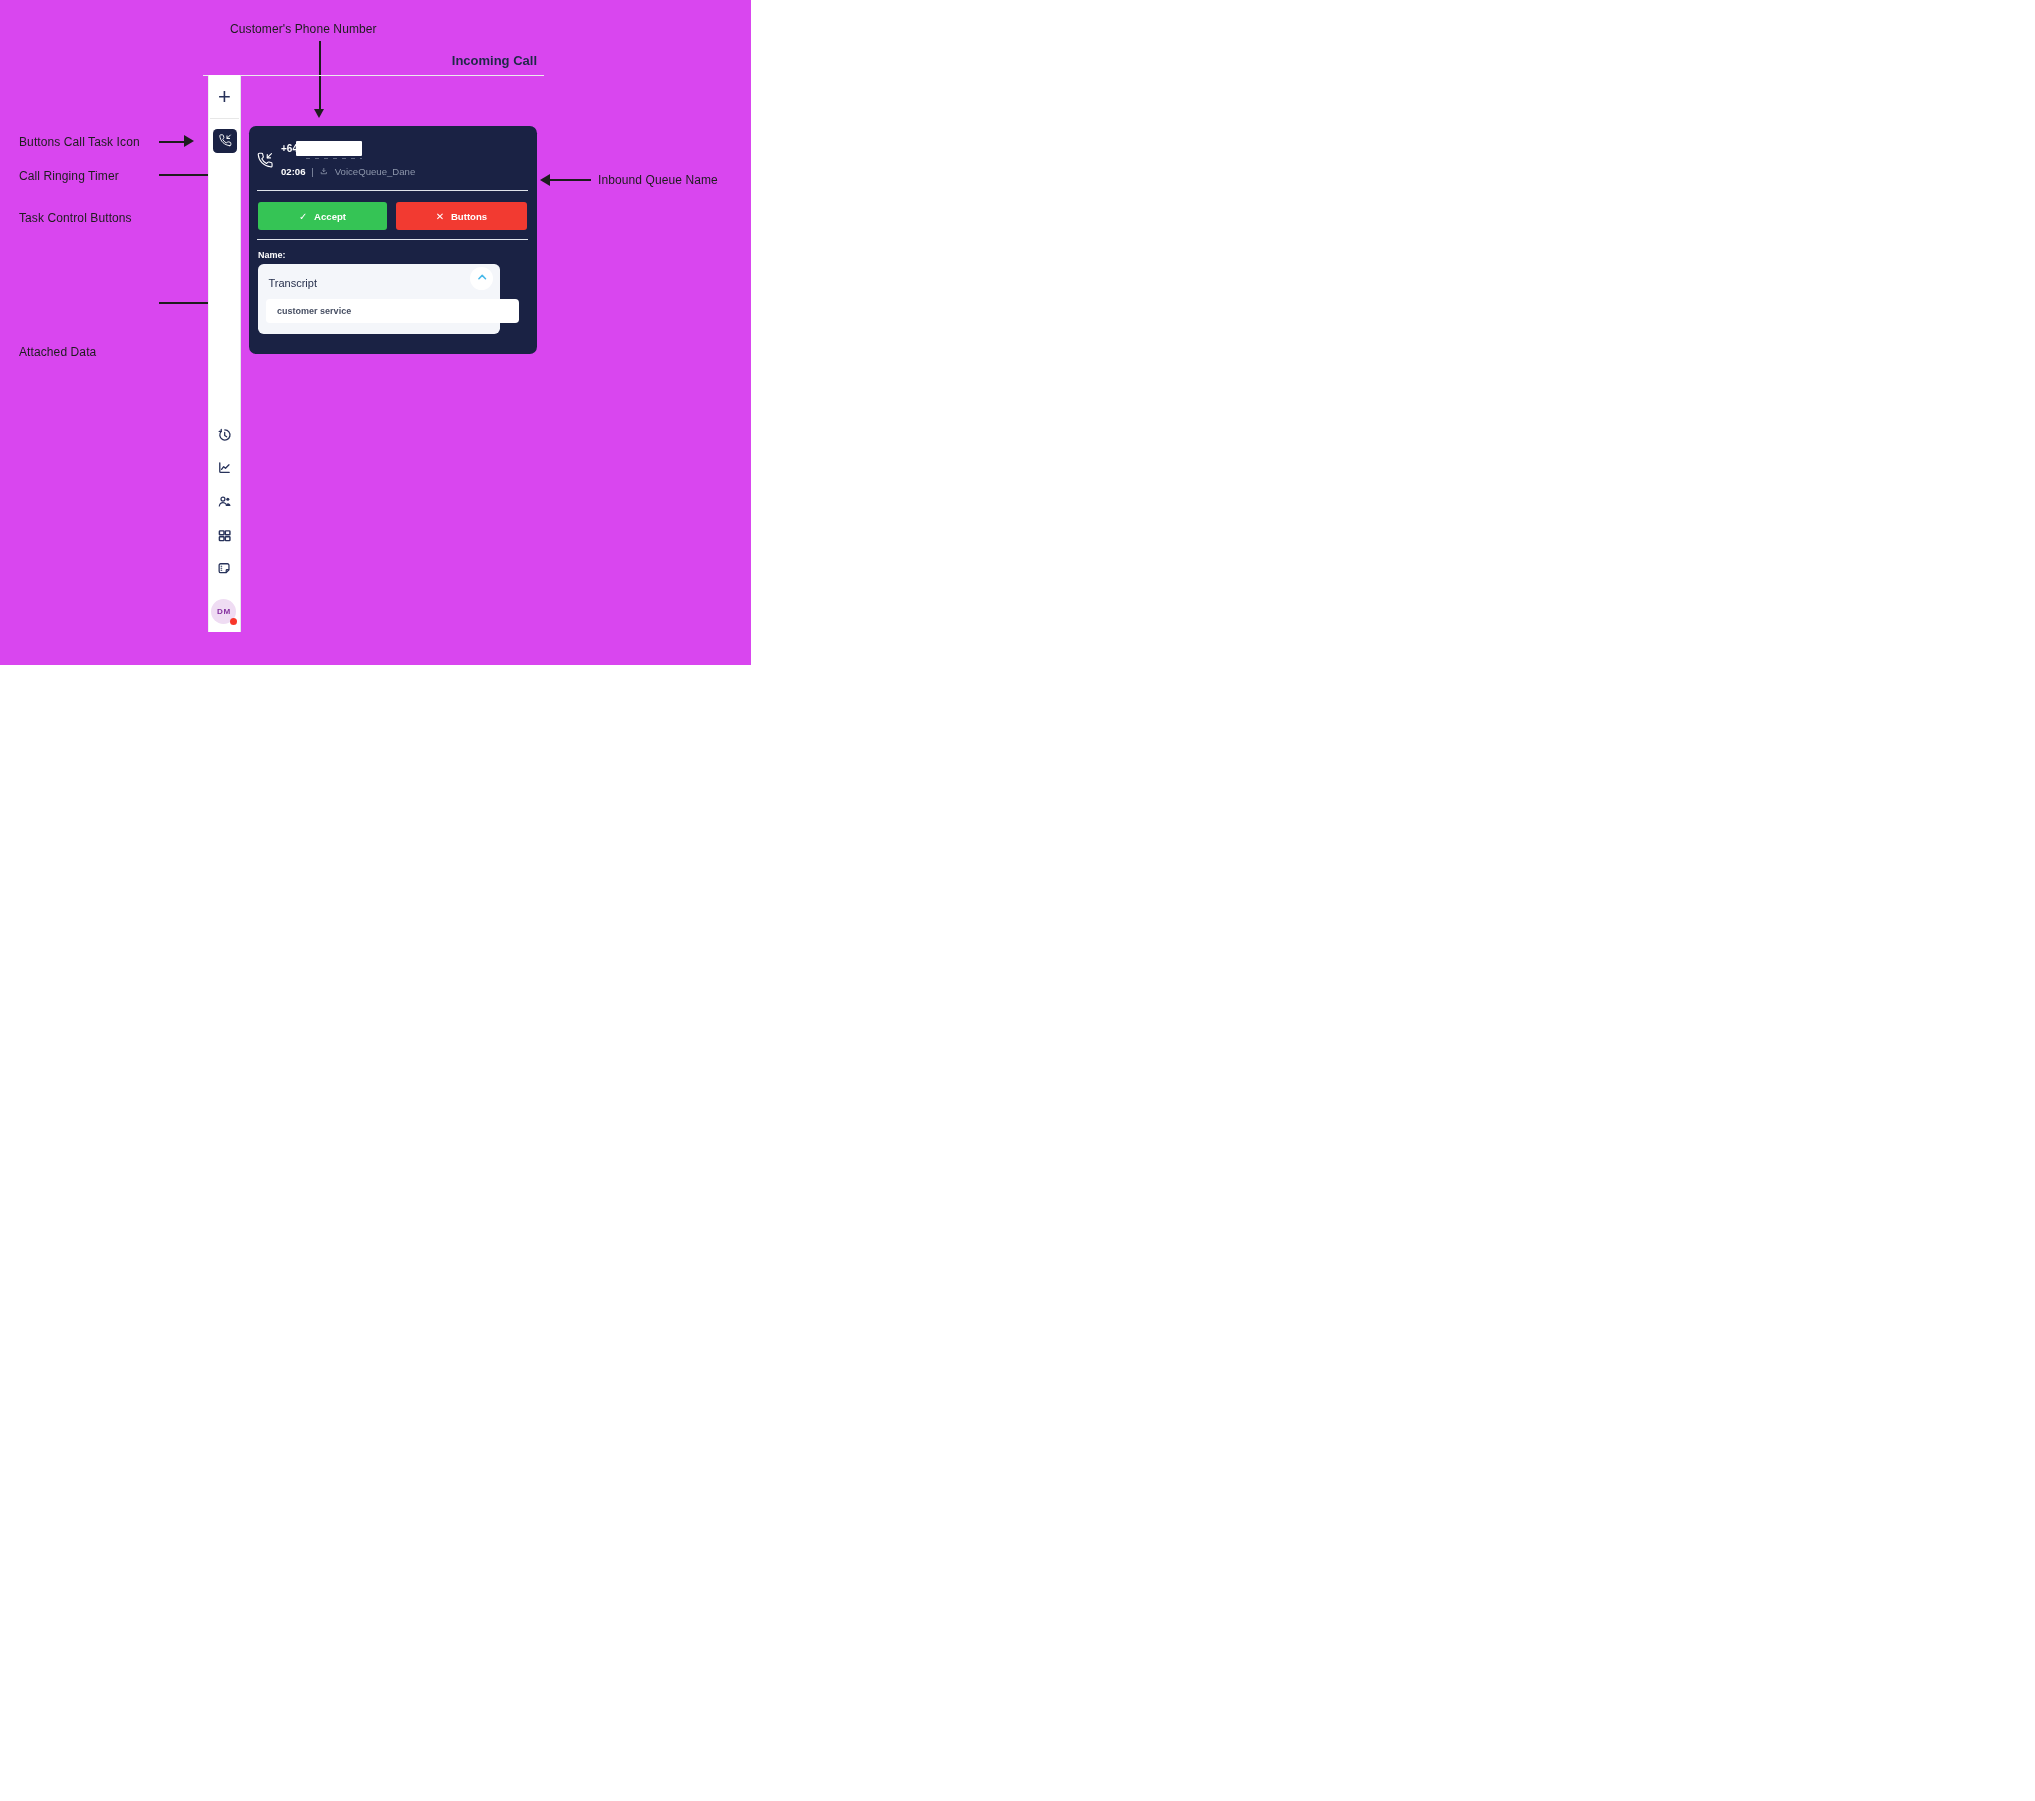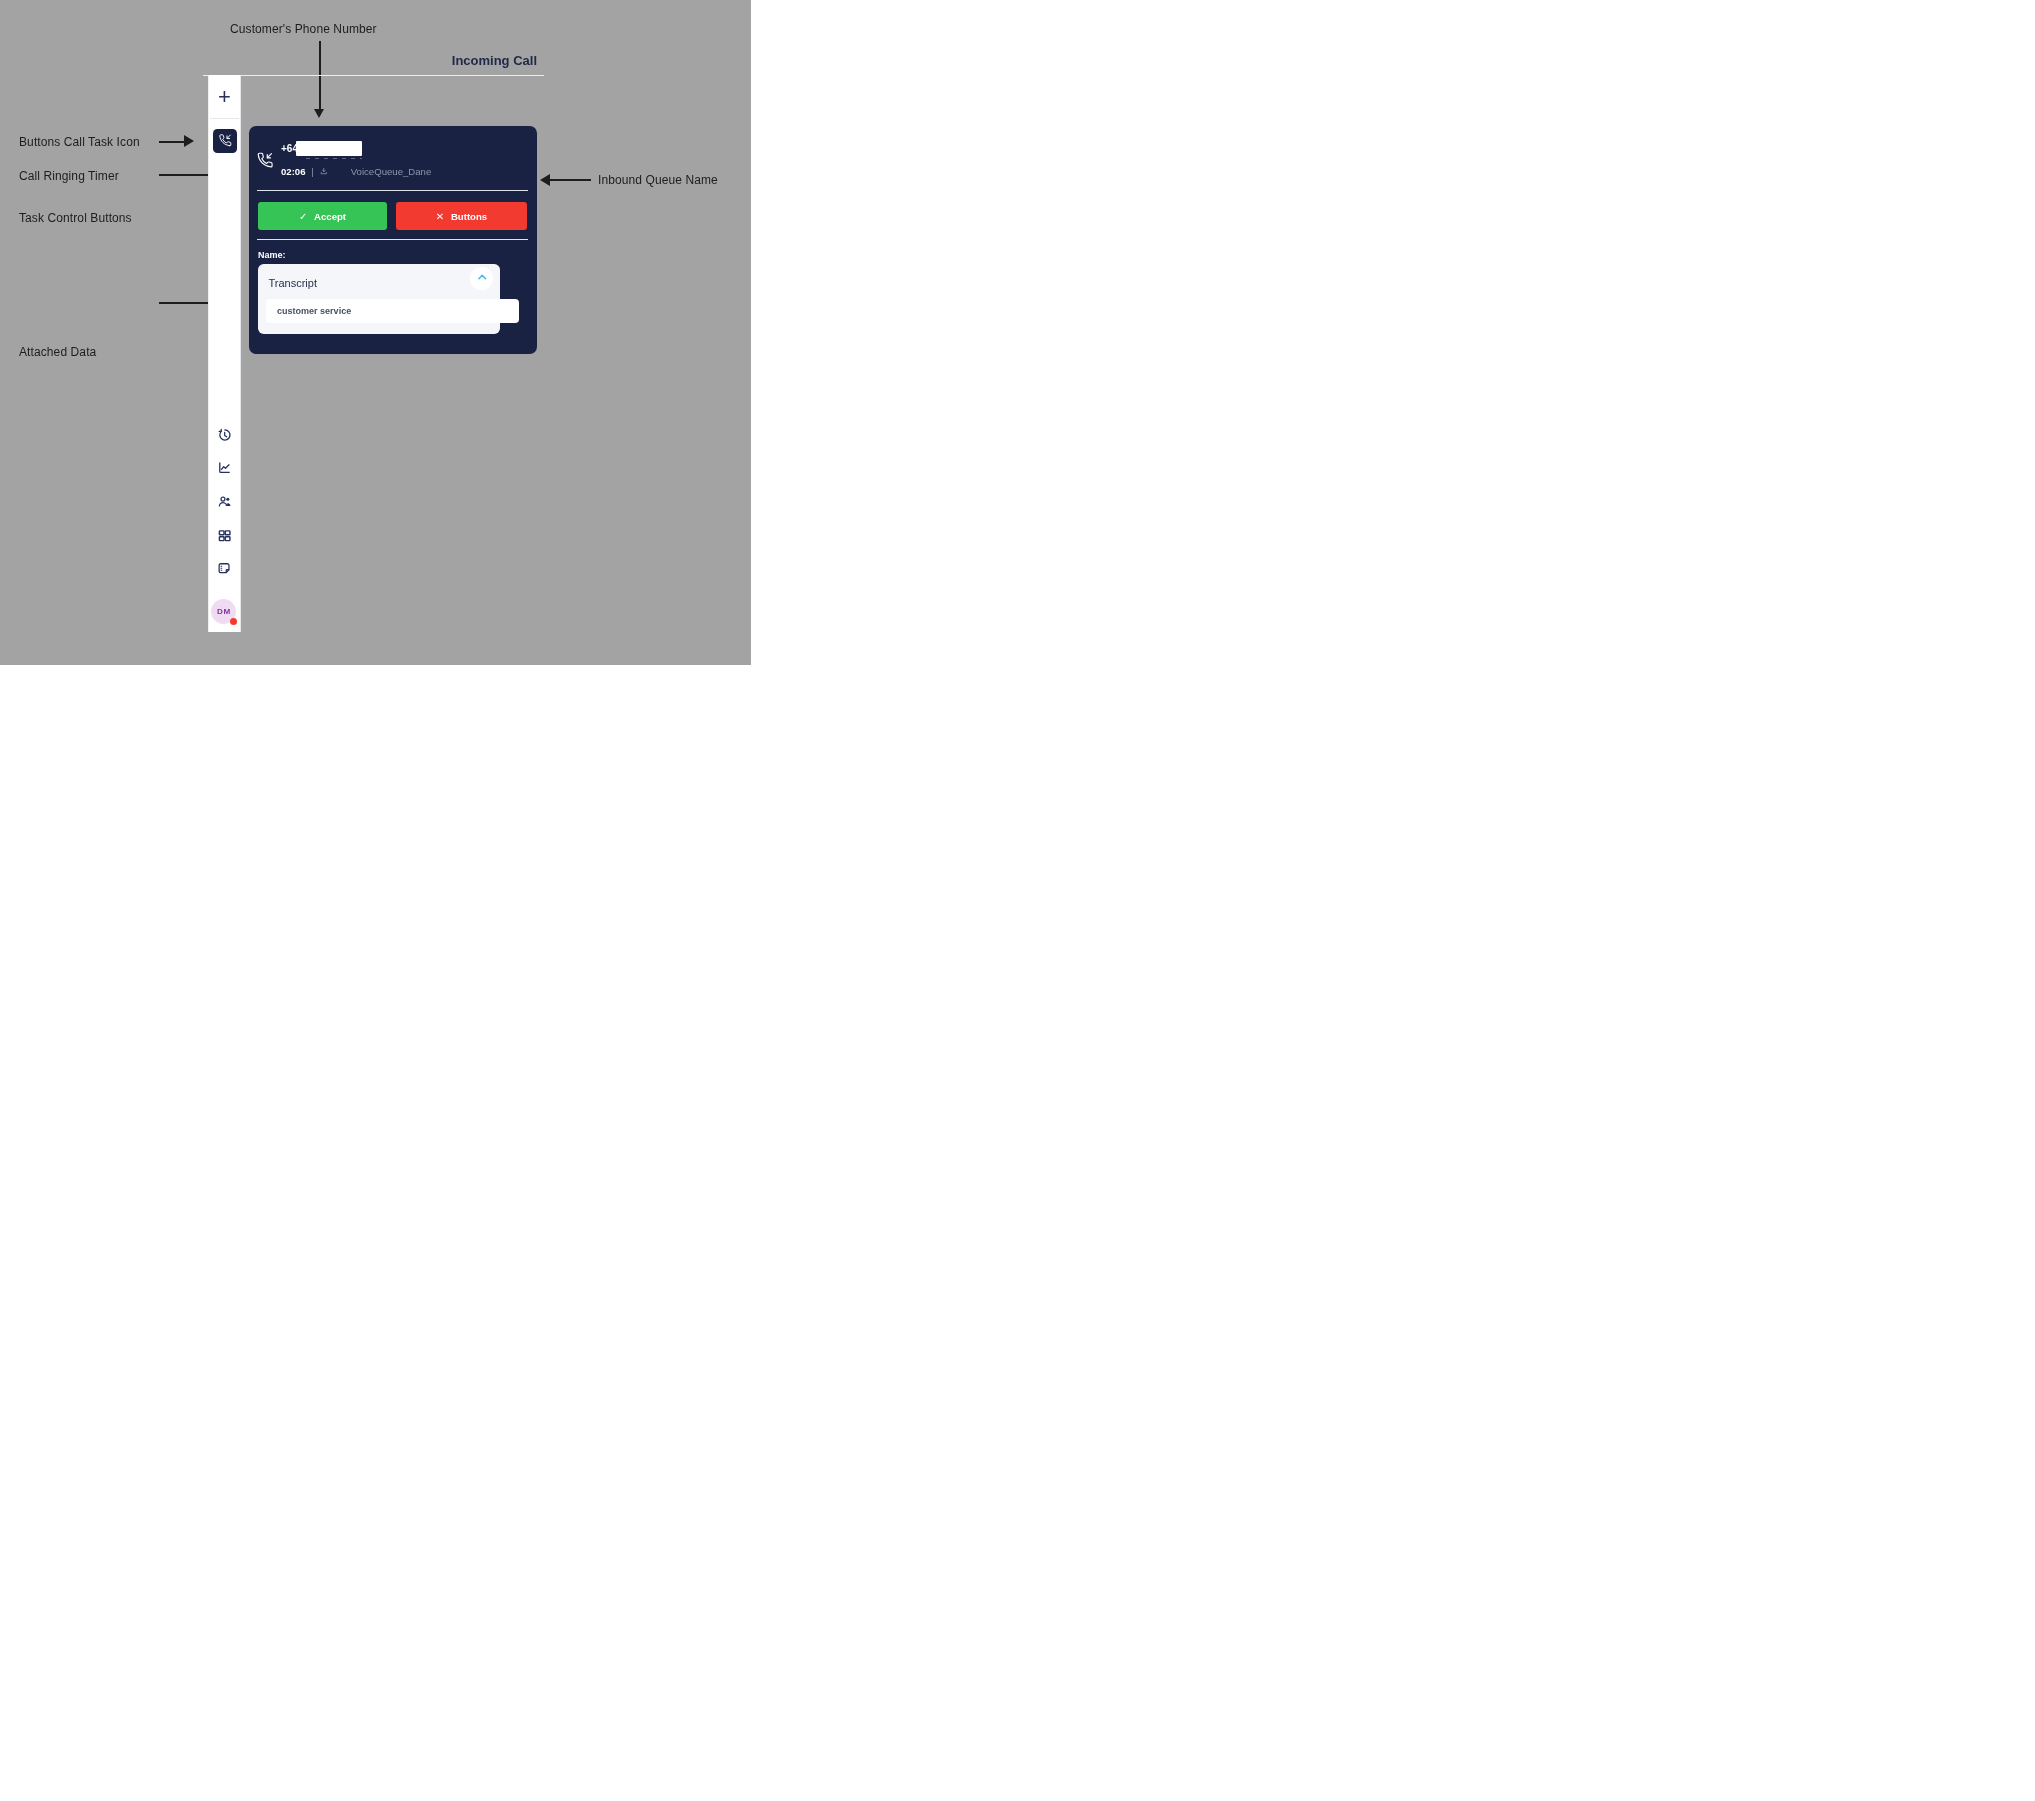--- a/index.html
+++ b/index.html
@@ -1,18 +1,18 @@
 <!DOCTYPE html>
 <html style="font-size:7.7px"><head>
 <meta charset="utf-8">
 <style>
   * { margin:0; padding:0; box-sizing:border-box; }
   html,body { background:#ffffff; }
   body { font-family:"Liberation Sans", sans-serif; }
-  #app { position:relative; width:751px; height:665px; background:#a3a3a3; overflow:hidden; }
+  #app { position:relative; width:751px; height:665px; background:#d946ef; overflow:hidden; }
 
   
   .ann { position:absolute; color:#1d1d1d; font-size:12px; letter-spacing:0.1px; white-space:nowrap; }
   .arrow { position:absolute; }
   .arrow .shaft { position:absolute; background:#1d1d1d; }
   .arrow .head { position:absolute; width:0; height:0; }
   .head-right { border-top:6.2px solid transparent; border-bottom:6.2px solid transparent; border-left:10px solid #1d1d1d; }
   .head-left  { border-top:6.2px solid transparent; border-bottom:6.2px solid transparent; border-right:10px solid #1d1d1d; }
   .head-down  { border-left:5.7px solid transparent; border-right:5.7px solid transparent; border-top:9px solid #1d1d1d; }
 
@@ -38,21 +38,21 @@
   
   .card { position:absolute; left:249px; top:126px; width:288px; height:228px; background:#1a2244; border-radius:7.2px; }
   .card .phone-ico { position:absolute; left:7.2px; top:25px; }
   .card .number { position:absolute; left:32px; top:17px; color:#ffffff; font-size:10px; font-weight:bold; }
   .redaction { position:absolute; left:47px; top:15px; width:66px; height:15.3px; background:#ffffff; border-radius:1px; }
   .digit-hints { position:absolute; left:57px; top:32px; width:56px; height:1.4px; opacity:.55;
                  background:repeating-linear-gradient(90deg,#9aa3b5 0 4.3px, transparent 4.3px 9px); }
   .timer-row { position:absolute; left:32px; top:40px; display:flex; align-items:center; gap:5.7px; }
   .timer { color:#ffffff; font-size:9.6px; font-weight:bold; }
   .pipe { color:#8d96ab; font-size:9.6px; }
-  .queue { color:#8d96ab; font-size:9.6px;margin-left:16px; }
+  .queue { color:#8d96ab; font-size:9.6px; }
   .rule { position:absolute; left:8.1px; width:271px; height:1px; background:#dfe3ea; }
   .btn { position:absolute; top:76px; height:28px; border:none; border-radius:2.9px; color:#ffffff;
          font-family:"Liberation Sans",sans-serif; font-size:9.6px; font-weight:bold;
          display:flex; align-items:center; justify-content:center; gap:6.7px; cursor:pointer; }
   .btn .glyph { font-size:10px; font-weight:400; }
   .btn-accept { left:9px; width:129px; background:#35c455; }
   .btn-decline { left:147px; width:131px; background:#f23a31; }
   .name-label { position:absolute; left:9px; top:124px; color:#ffffff; font-size:9px; font-weight:bold; }
   .attached { position:absolute; left:9px; top:138px; width:242px; height:70px; background:#f4f6fa; border-radius:5.7px; }
   .attached-title { position:absolute; left:10.5px; top:13px; color:#27304d; font-size:11px; }

